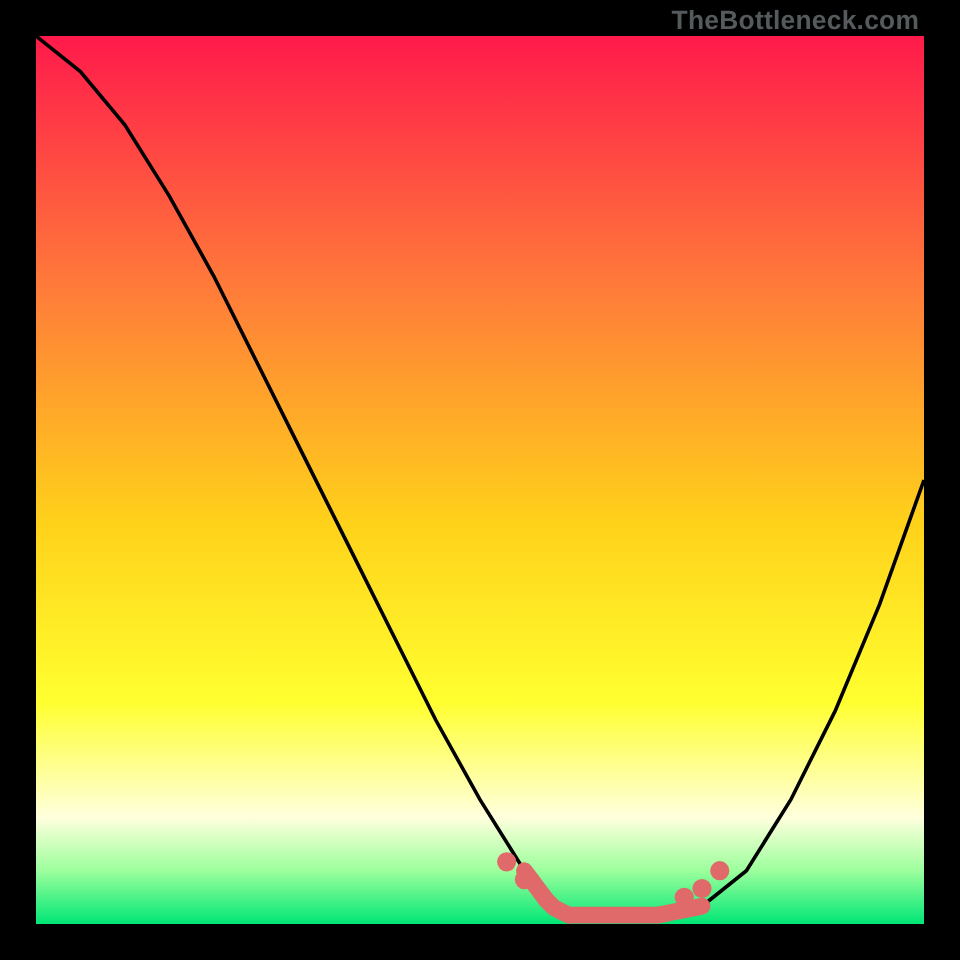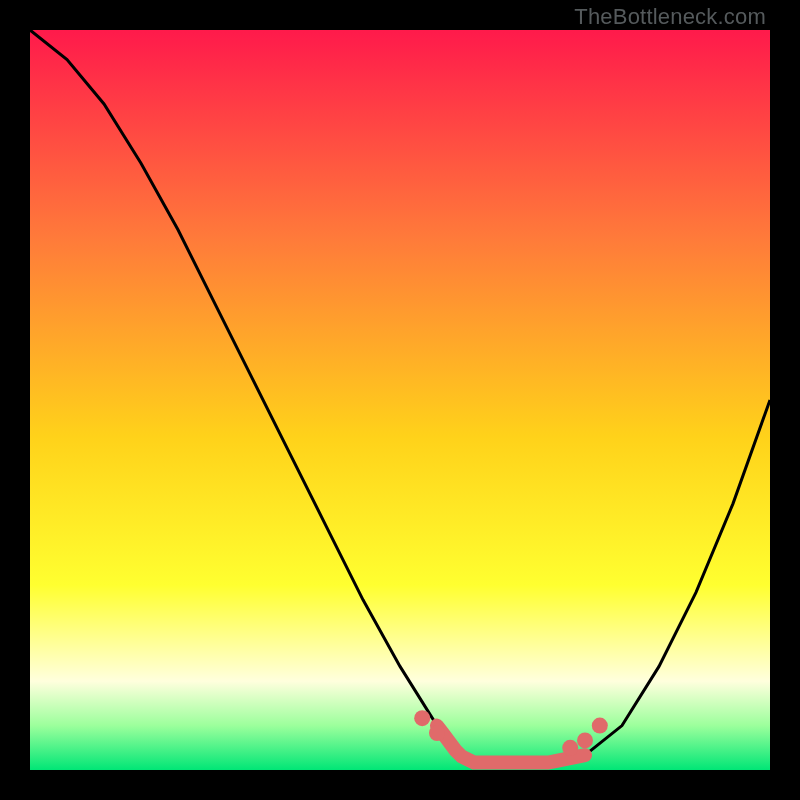--- a/index.html
+++ b/index.html
@@ -25,21 +25,21 @@
     top: 0;
     width: 100%;
     height: 100%;
   }
   .watermark {
     position: absolute;
     top: 4px;
     right: 34px;
     color: #555a5c;
     font-size: 22px;
-    font-weight: 400;
+    font-weight: 700;
     letter-spacing: 0.2px;
     z-index: 10;
   }
   svg.curve {
     position: absolute;
     left: 0;
     top: 0;
     width: 100%;
     height: 100%;
   }

